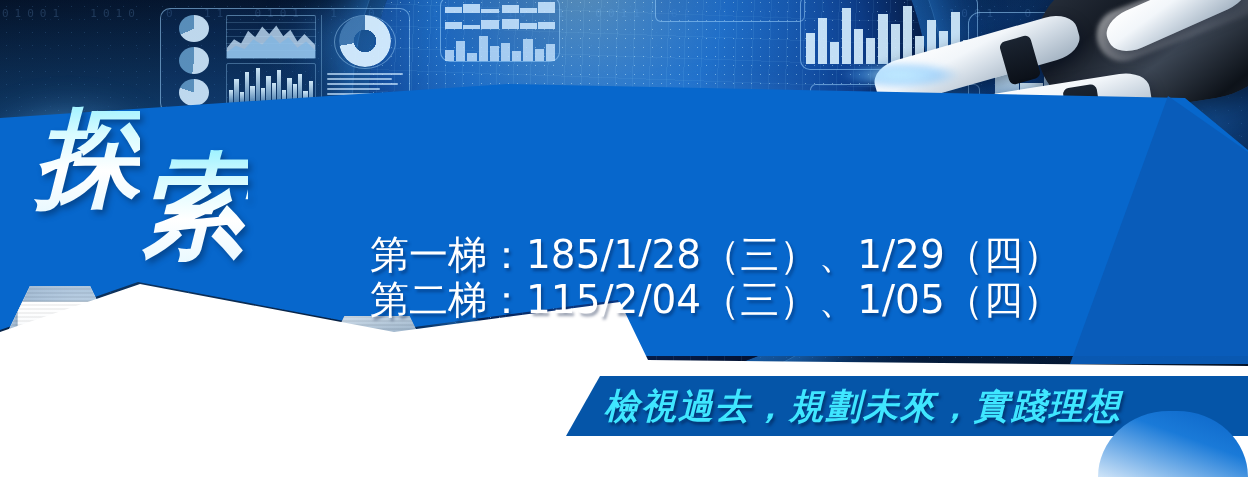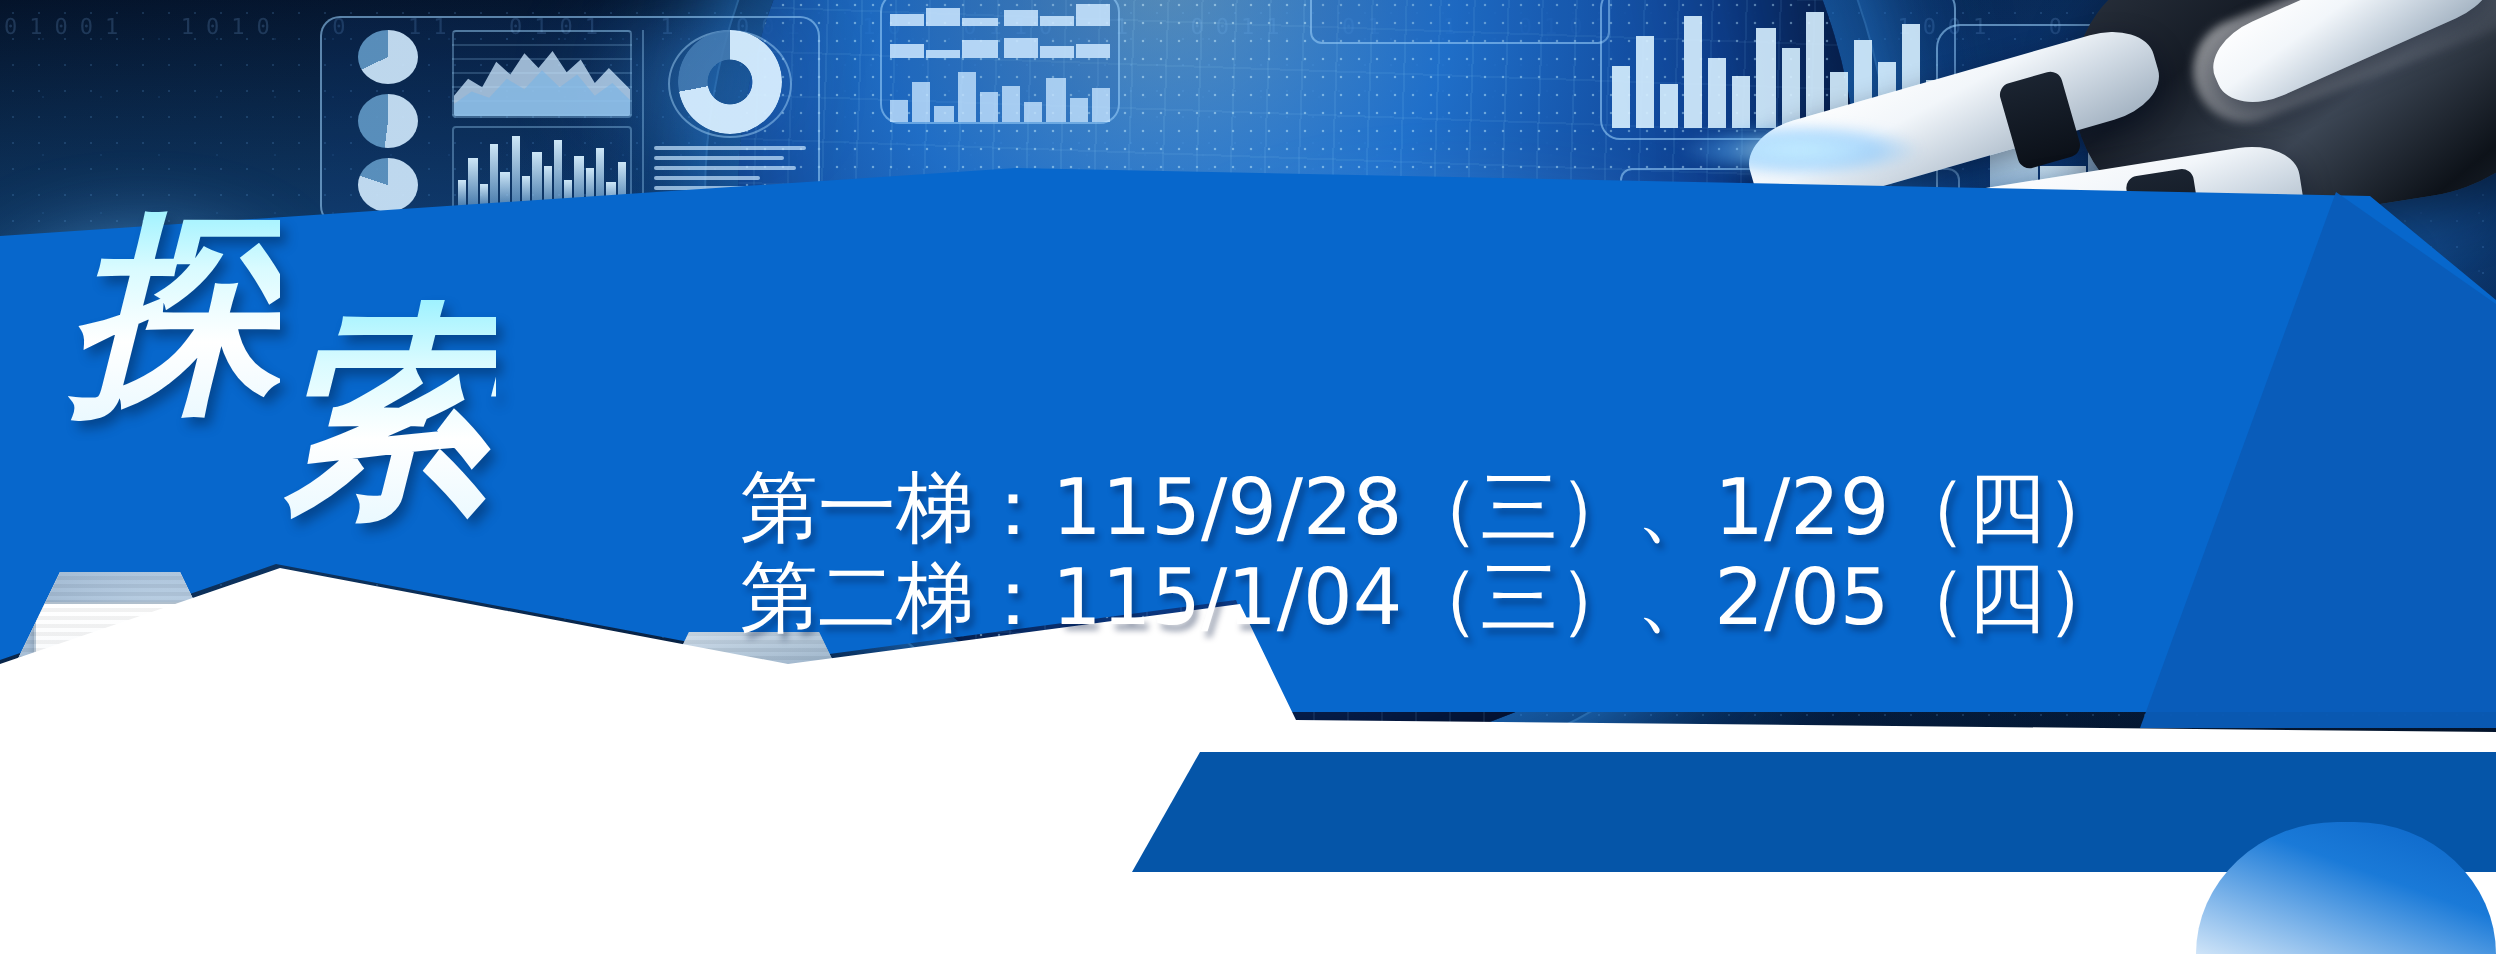--- a/index.html
+++ b/index.html
@@ -523,19 +523,20 @@
   <div class="corner-blob"></div>
 
   <div class="logo-tansuo">
     <span class="c1">探</span>
     <span class="c2">索</span>
   </div>
 
 
 
   <div class="dates">
-    <div>第一梯：115/9/28（三）、1/29（四）</div>
-    <div>第二梯：115/1/04（三）、2/05（四）</div>
+    <div>第一梯：185/1/28（三）、1/29（四）</div>
+    <div>第二梯：115/2/04（三）、1/05（四）</div>
   </div>
 
 
+  <div class="slogan-txt">檢視過去，規劃未來，實踐理想</div>
 
 </div>
 
 </body></html>

